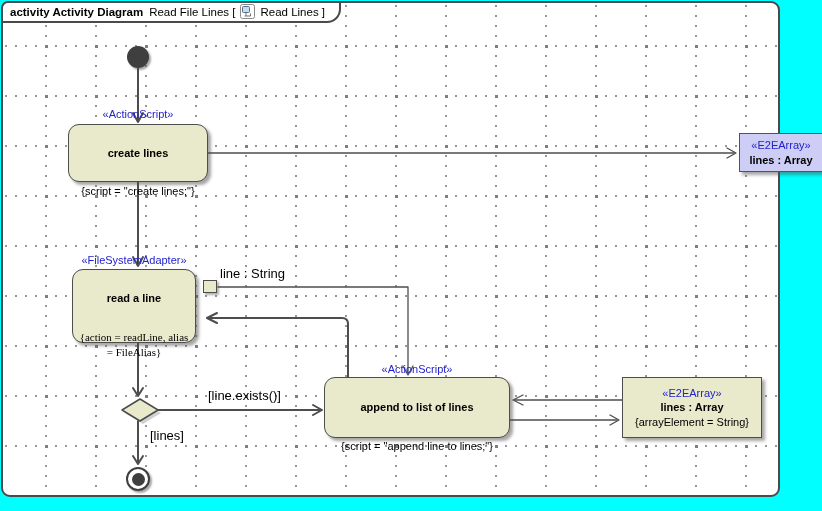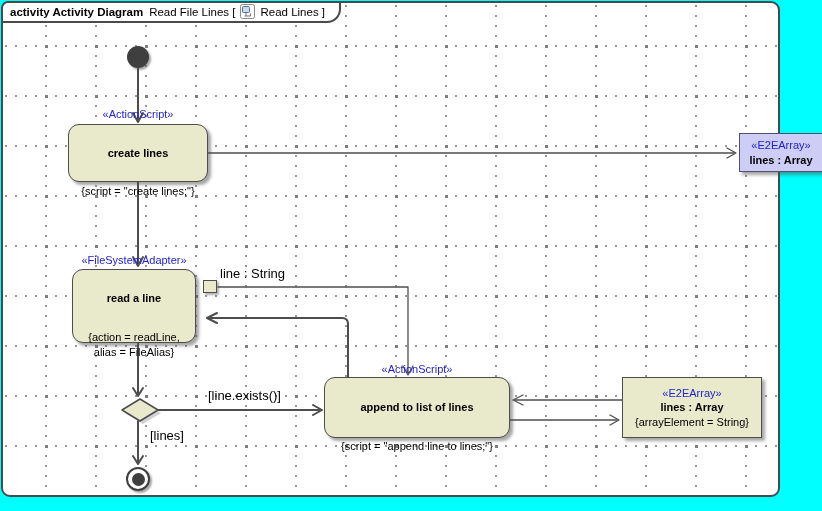--- a/index.html
+++ b/index.html
@@ -31,21 +31,21 @@
   .node{position:absolute;box-sizing:border-box;display:flex;flex-direction:column;
         justify-content:center;align-items:center;text-align:center;
         font-size:11px;line-height:1.32;color:#000;z-index:4;
         box-shadow:3px 3px 3px rgba(80,80,80,.5);}
   .action{background:#E9E9CC;border:1.5px solid #4D4D4D;border-radius:11px;gap:24px;}
   .objnode{background:#E9E9CC;border:1.5px solid #4D4D4D;}
   .lav{background:#CDCDF6;border:1.5px solid #50506E;}
   .stereo{color:#2222CC;}
   .nname{font-weight:bold;}
   .props{white-space:nowrap;}
-  .props.wrap{white-space:normal;width:114px;}
+  .props.wrap{white-space:normal;width:114px;font-family:Liberation Serif, serif;}
 
   #n-create{left:68px;top:124px;width:140px;height:58px;}
   #n-read{left:72px;top:269px;width:124px;height:74px;}
   #n-append{left:324px;top:377px;width:186px;height:61px;}
   #n-arr-top{left:739px;top:133px;width:84px;height:39px;}
   #n-arr-bot{left:622px;top:377px;width:140px;height:61px;}
 
   .pin{position:absolute;left:203px;top:280px;width:14px;height:13px;
        background:#E9E9CC;border:1.4px solid #4D4D4D;box-sizing:border-box;
        z-index:5;box-shadow:2px 2px 2px rgba(80,80,80,.45);}

